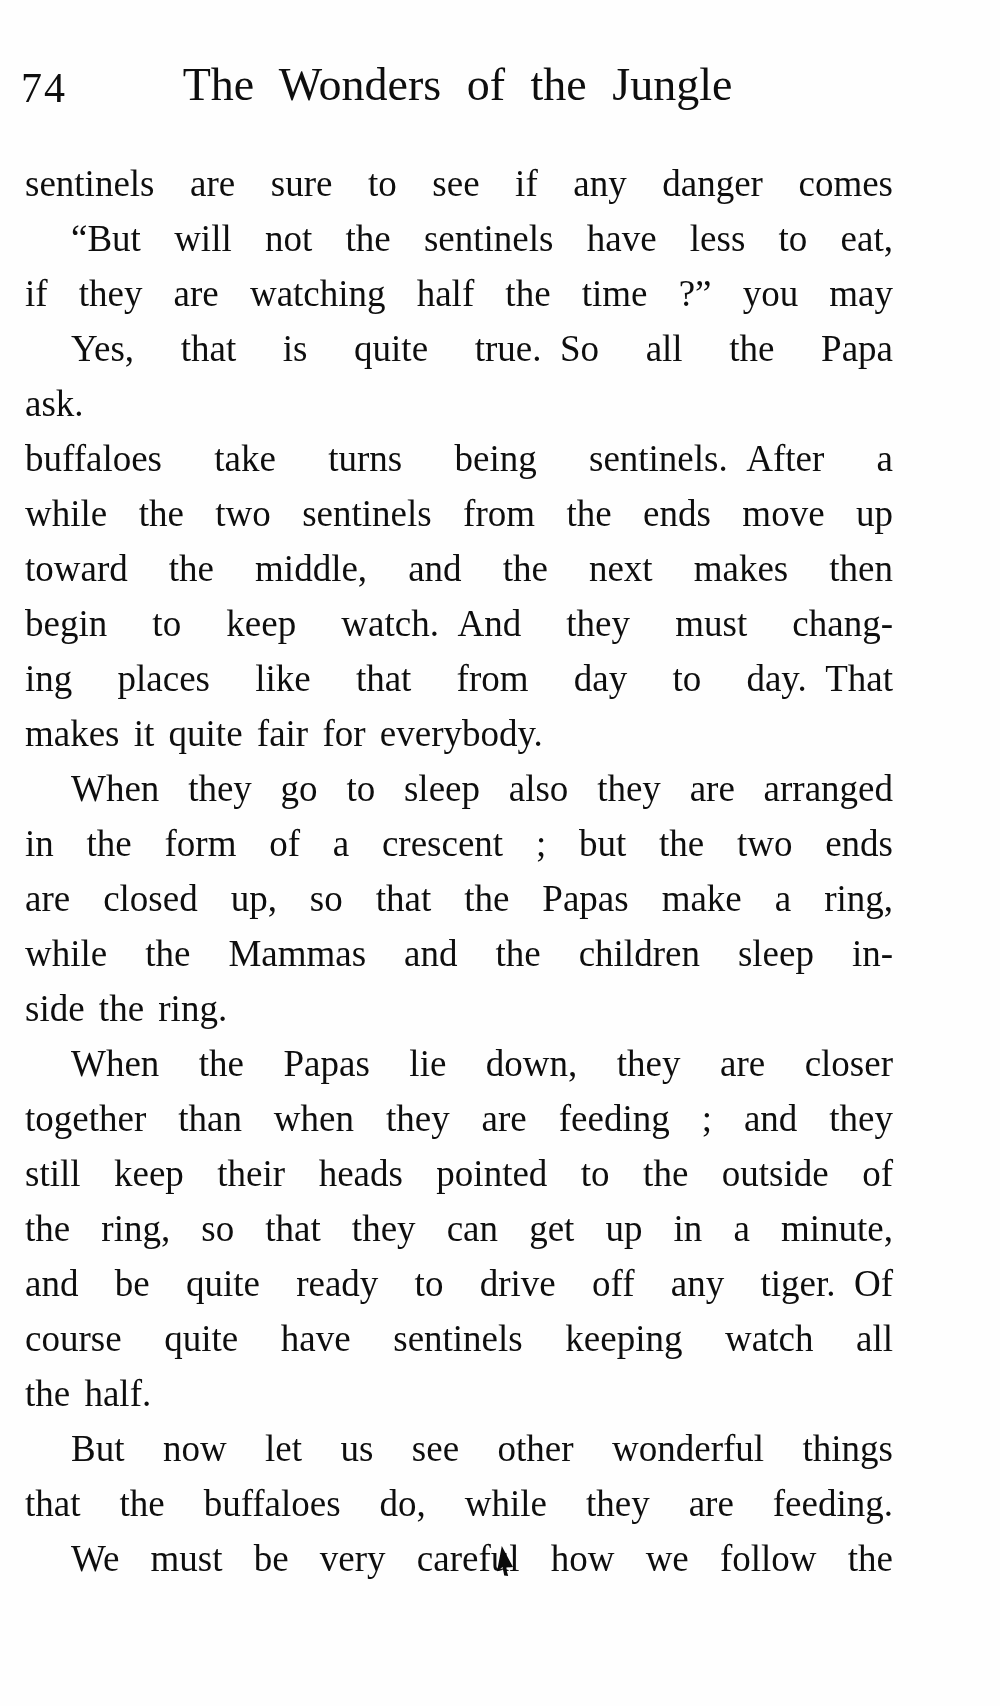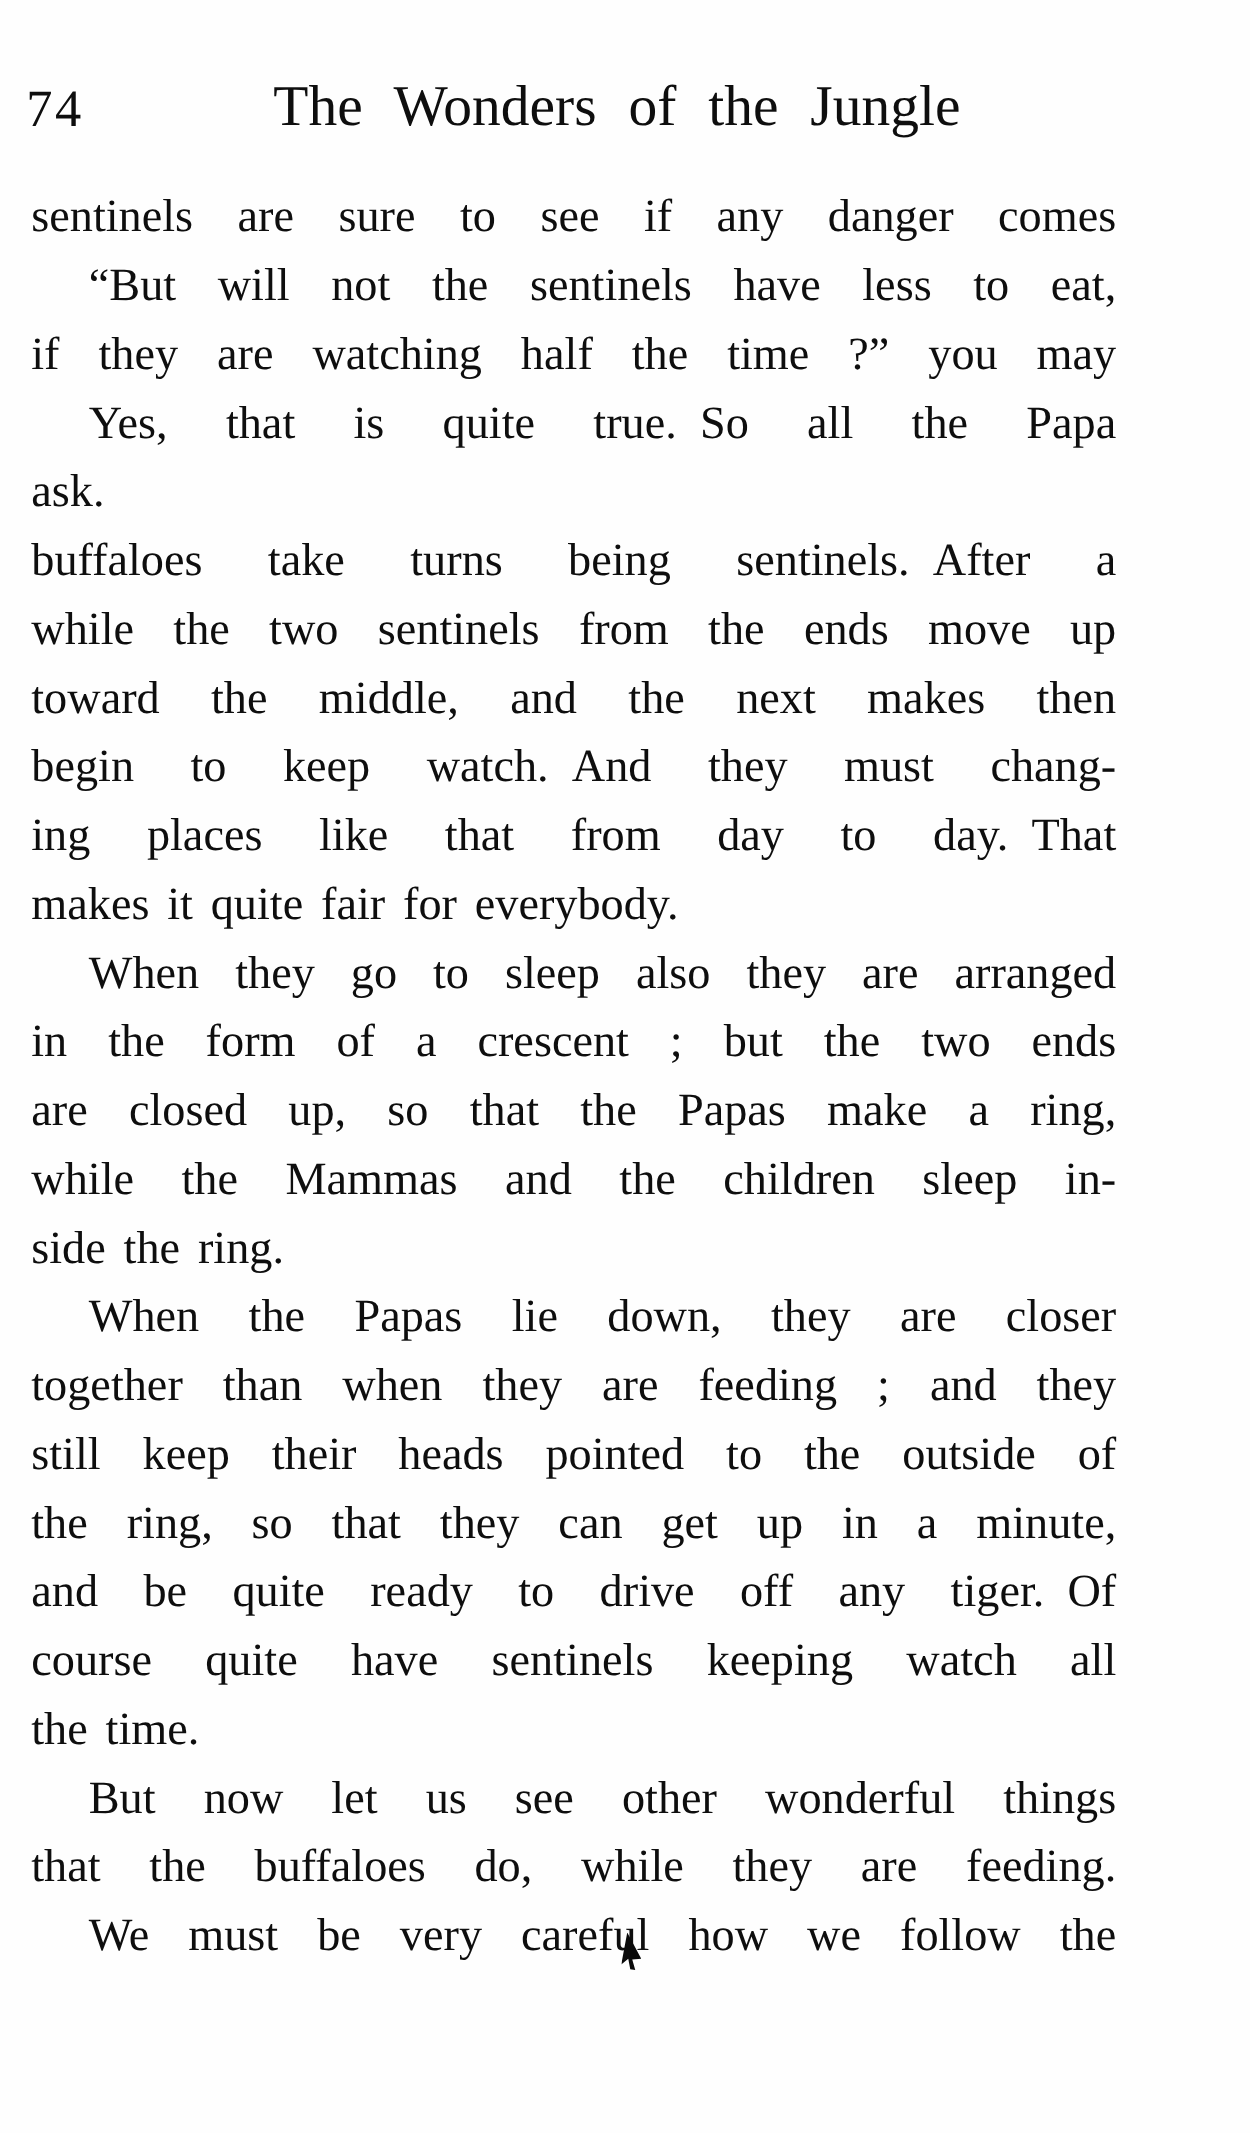--- a/index.html
+++ b/index.html
@@ -25,26 +25,25 @@
   }
   .title {
     position: absolute;
     left: 0;
     top: 58px;
     width: 915px;
     text-align: center;
     font-size: 46px;
     word-spacing: 14px;
     white-space: nowrap;
-    margin-left: 36px;
   }
   .body {
     position: absolute;
     left: 25px;
-    top: 146px;
+    top: 156px;
     width: 868px;
     font-size: 37px;
     line-height: 55px;
   }
   .line {
     text-align: justify;
     text-align-last: left;
     word-spacing: 5px;
   }
   .line.j {
@@ -85,19 +84,19 @@
       <div class="line j">in the form of a crescent ; but the two ends</div>
       <div class="line j">are closed up, so that the Papas make a ring,</div>
       <div class="line j">while the Mammas and the children sleep in-</div>
       <div class="line">side the ring.</div>
       <div class="line j ind">When the Papas lie down, they are closer</div>
       <div class="line j">together than when they are feeding ; and they</div>
       <div class="line j">still keep their heads pointed to the outside of</div>
       <div class="line j">the ring, so that they can get up in a minute,</div>
       <div class="line j">and be quite ready to drive off any tiger. Of</div>
       <div class="line j">course quite have sentinels keeping watch all</div>
-      <div class="line">the time.</div>
+      <div class="line">the half.</div>
       <div class="line j ind">But now let us see other wonderful things</div>
       <div class="line j">that the buffaloes do, while they are feeding.</div>
       <div class="line j ind">We must be very careful how we follow the</div>
     </main>
   <div class="blot"></div>
 </div>
 
 </body></html>

